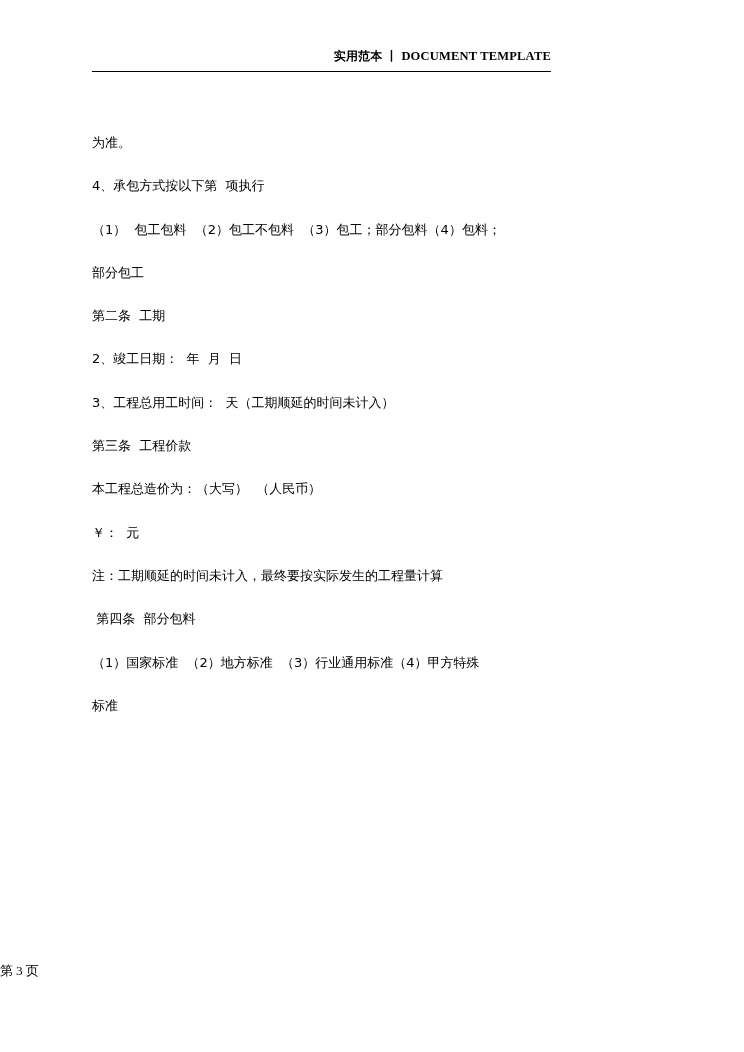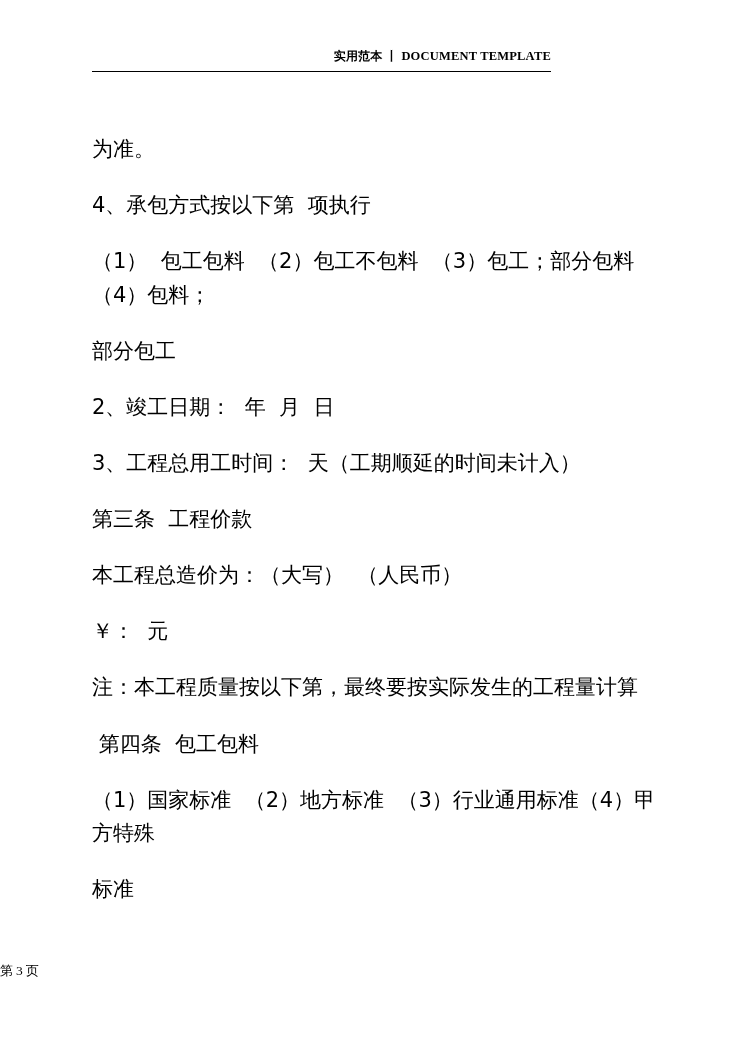--- a/index.html
+++ b/index.html
@@ -57,21 +57,21 @@
 
   
   .content {
     position: absolute;
     top: 133px;
     left: 92px;
     width: 572px;
   }
   .para {
     font-family: "DejaVu Sans", sans-serif;
-    font-size: 21px;
+    font-size: 13px;
     line-height: 1.6;
     color: #000000;
     margin: 0 0 22.5px 0;
     white-space: pre-wrap;
     word-break: break-all;
   }
 
   
   .footer {
     position: absolute;
@@ -95,27 +95,28 @@
   <div class="header">
     <div class="header-line1"><span class="cn">实用范本</span><span>&nbsp;</span><span class="cn">丨</span><span>&nbsp;</span><span>DOCUMENT TEMPLATE</span></div>
     <div class="header-rule"></div>
   </div>
 
   <div class="content">
     <p class="para">为准。</p>
     <p class="para">4、承包方式按以下第  项执行</p>
     <p class="para">（1）  包工包料  （2）包工不包料  （3）包工；部分包料（4）包料；</p>
     <p class="para">部分包工</p>
+    <p class="para">第二条  工期</p>
     <p class="para">2、竣工日期：  年  月  日</p>
     <p class="para">3、工程总用工时间：  天（工期顺延的时间未计入）</p>
     <p class="para">第三条  工程价款</p>
     <p class="para">本工程总造价为：（大写）  （人民币）</p>
     <p class="para">￥：  元</p>
-    <p class="para">注：本工程质量按以下第，最终要按实际发生的工程量计算</p>
-    <p class="para"> 第四条  包工包料</p>
+    <p class="para">注：工期顺延的时间未计入，最终要按实际发生的工程量计算</p>
+    <p class="para"> 第四条  部分包料</p>
     <p class="para">（1）国家标准  （2）地方标准  （3）行业通用标准（4）甲方特殊</p>
     <p class="para">标准</p>
   </div>
 
   <div class="footer">
     <span>第</span><span class="num">3</span><span>页</span>
   </div>
 
 </div>
 

